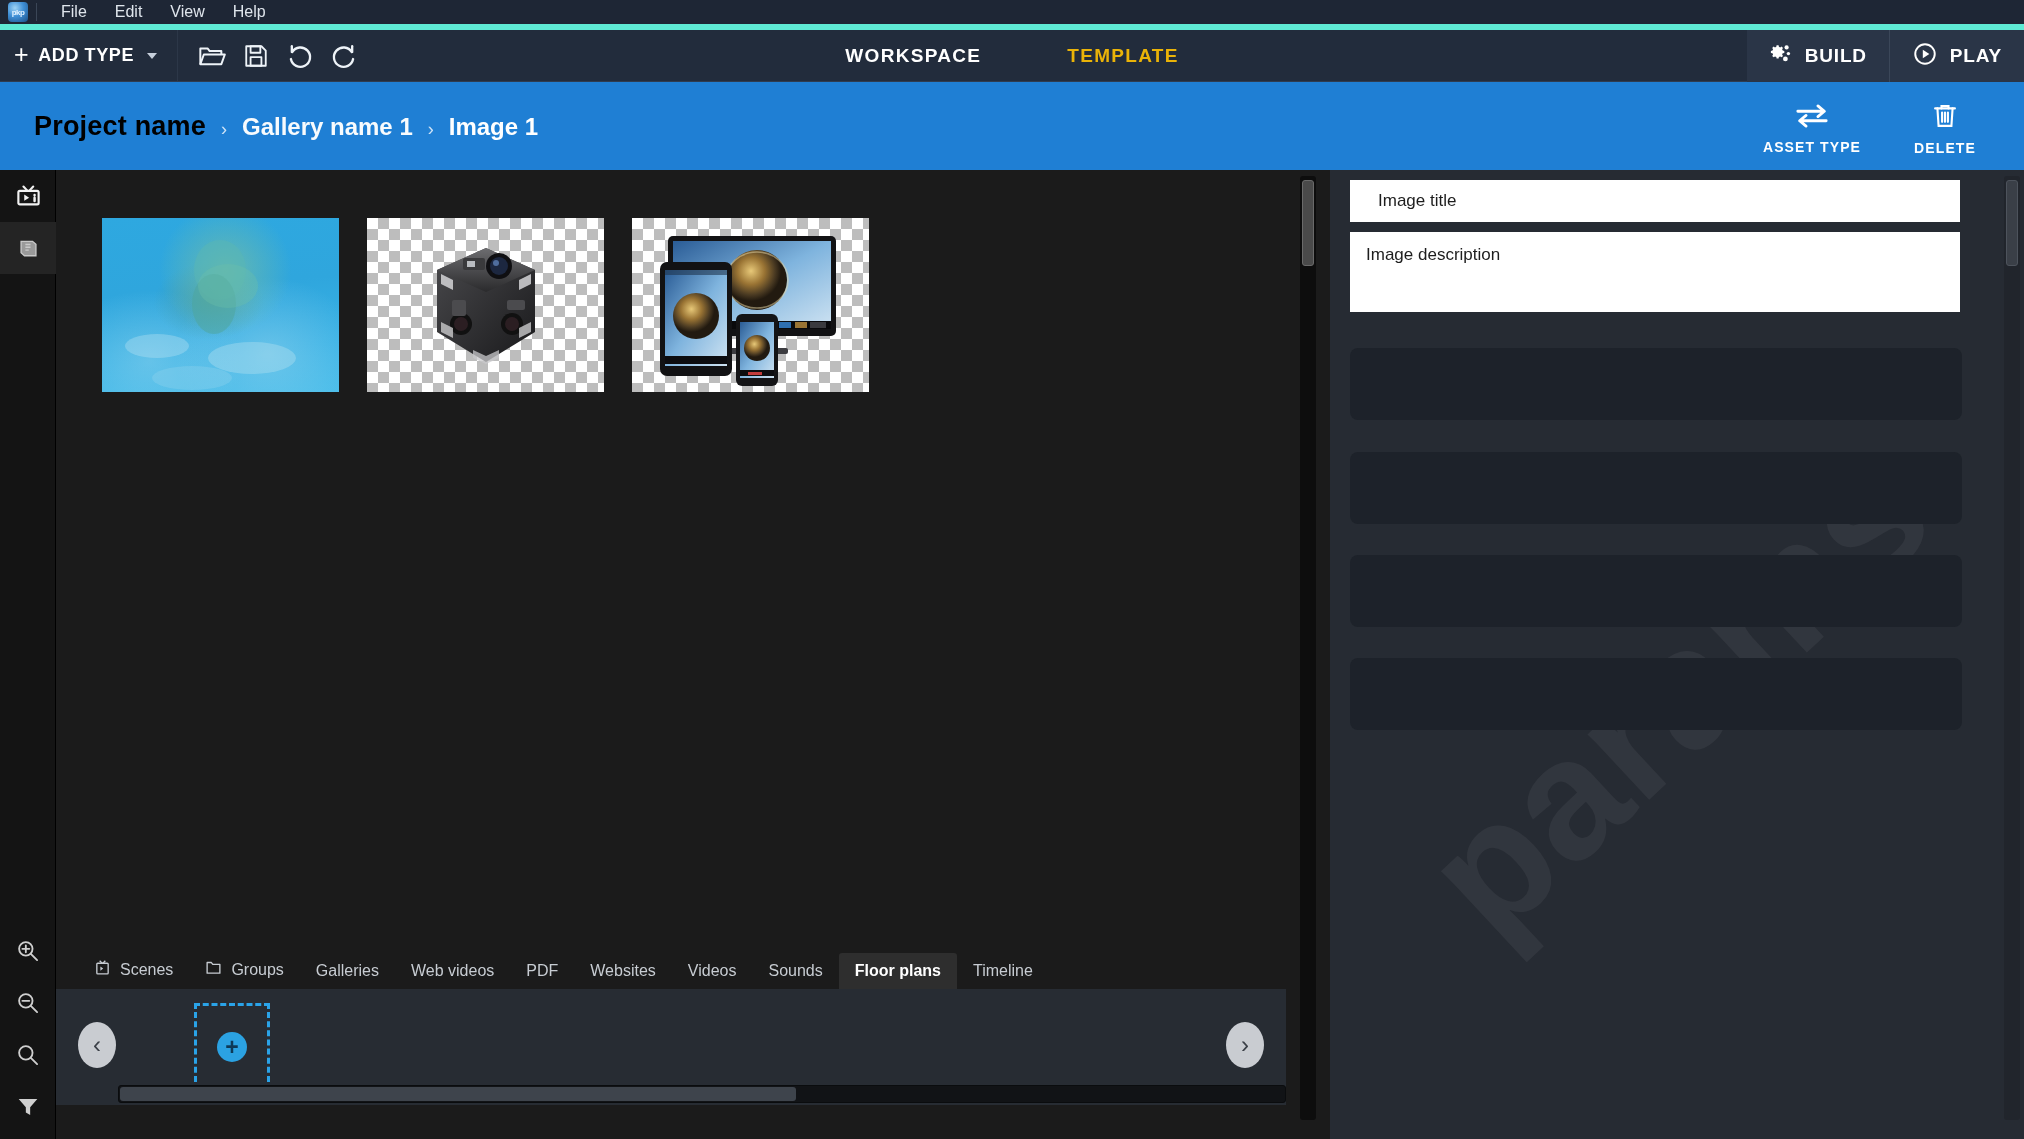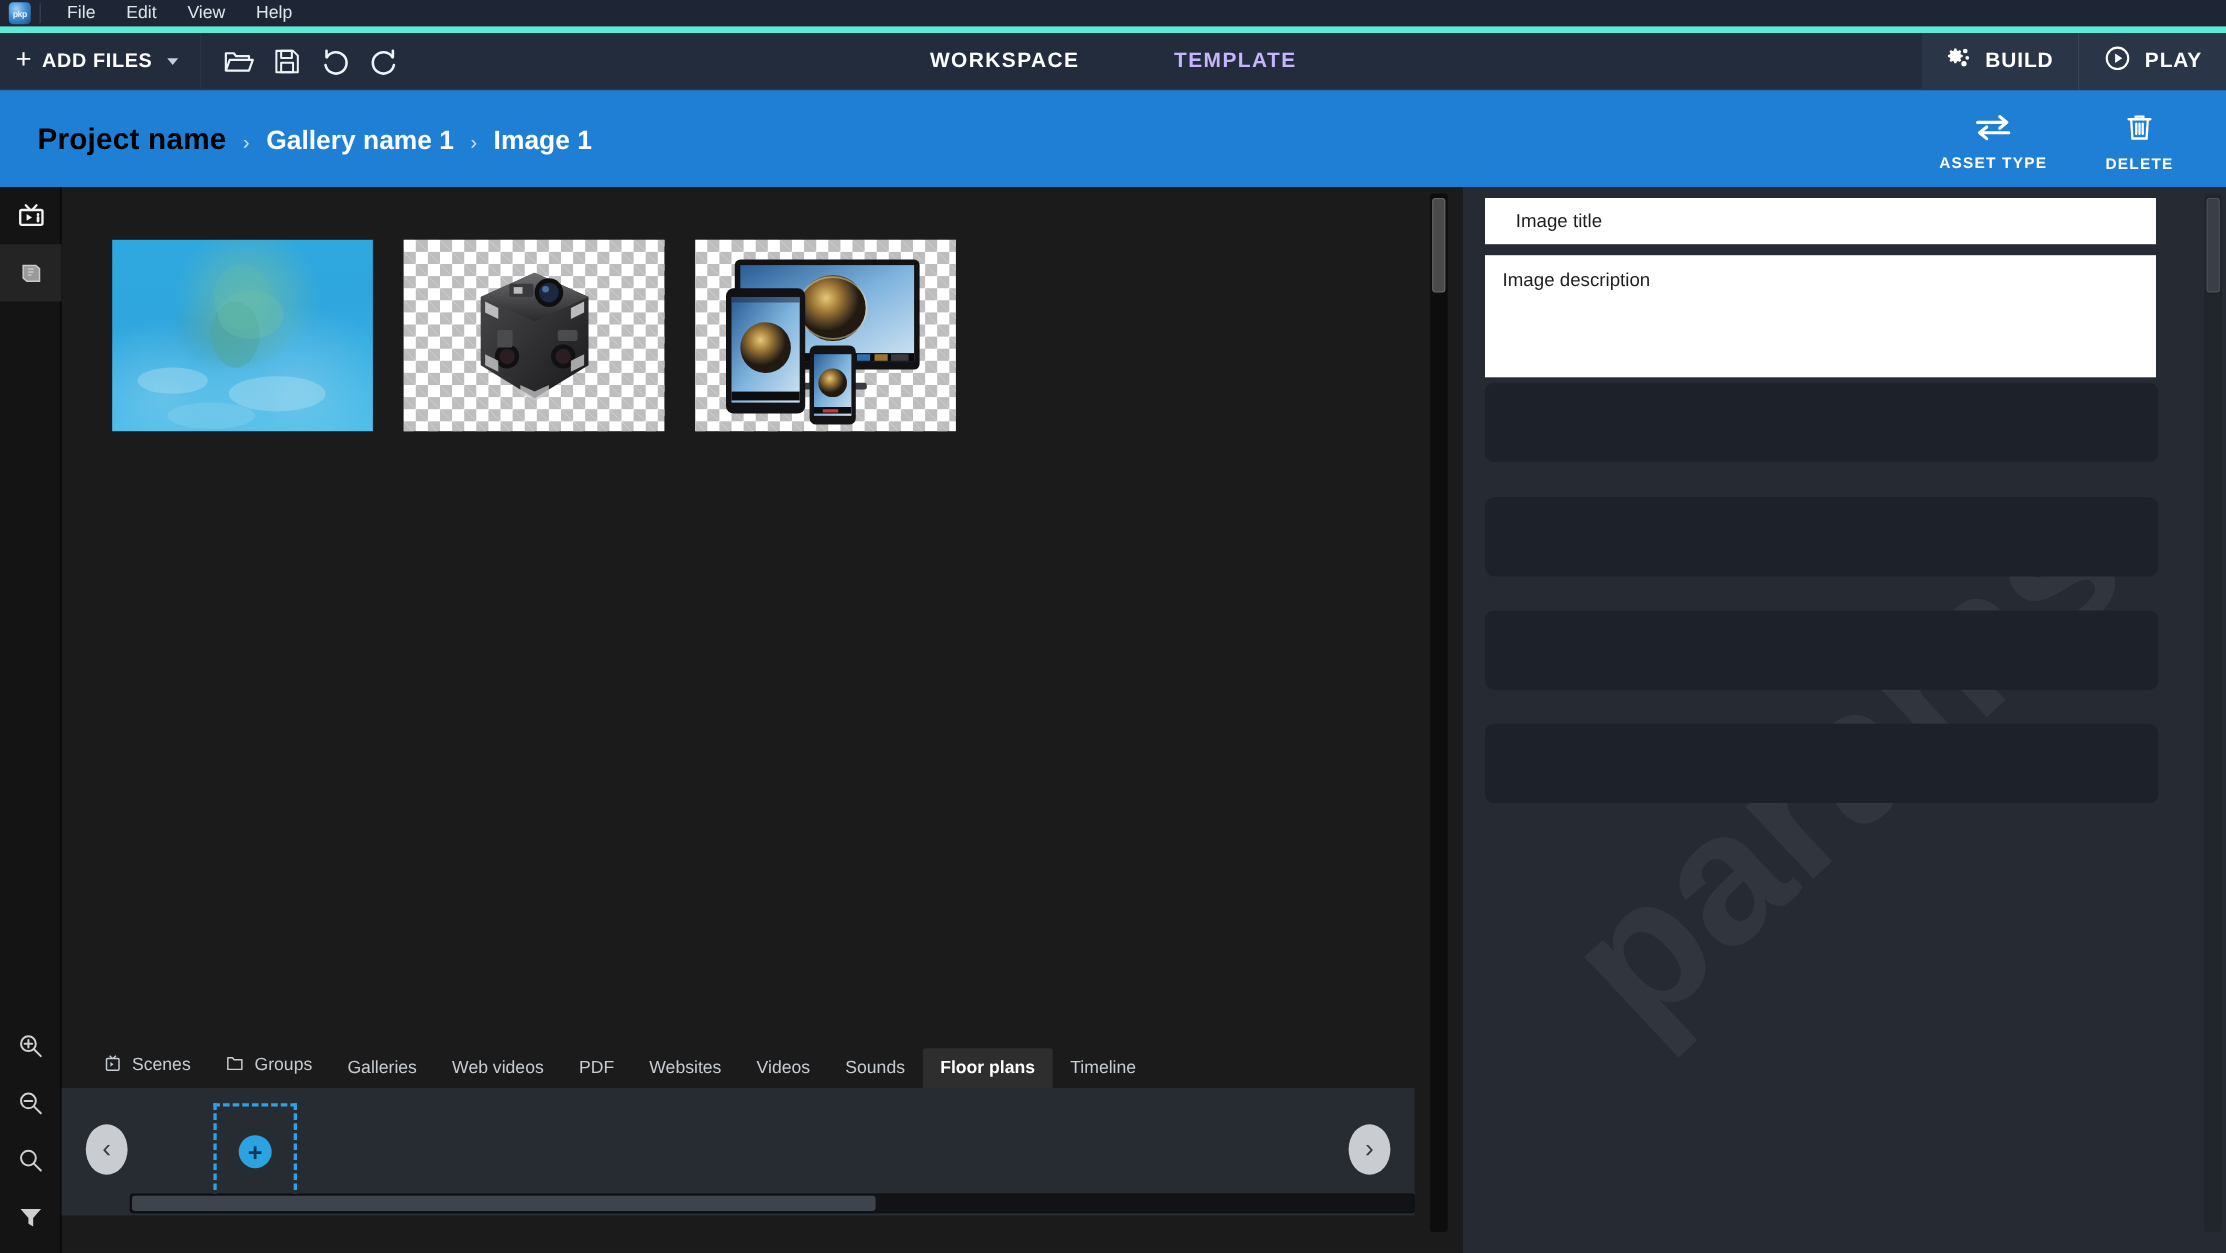--- a/index.html
+++ b/index.html
@@ -54,21 +54,21 @@
 
   .center-tabs {
     position: absolute; left: 0; right: 0; top: 0; height: 52px;
     display: flex; align-items: center; justify-content: center; gap: 78px;
     pointer-events: none;
   }
   .ctab {
     color: #ffffff; font-size: 19px; font-weight: bold; letter-spacing: 1.3px;
     pointer-events: auto; cursor: pointer; padding: 6px 4px; position: relative;
   }
-  .ctab.inactive { color: #c4b5fd; }
+  .ctab.inactive { color: #eab308; }
 
   .right-actions {
     position: absolute; right: 0; top: 0; height: 52px; display: flex; align-items: stretch;
   }
   .ract {
     display: flex; align-items: center; gap: 12px; padding: 0 22px;
     color: #ffffff; font-size: 19px; font-weight: bold; letter-spacing: .8px;
     cursor: pointer; background: #2a3purple;
   }
   .ract { background: #2b3purple; }
@@ -206,21 +206,21 @@
     position: absolute; left: 50%; top: 54%; transform: translate(-50%,-50%) rotate(-43deg);
     font-size: 170px; font-weight: bold; color: rgba(255,255,255,.055);
     letter-spacing: 1px; user-select: none; pointer-events: none; white-space: nowrap;
   }
   .field-title {
     position: absolute; left: 20px; top: 10px; width: 610px; height: 42px;
     background: #ffffff; color: #1d1d1d; font-size: 17px;
     display: flex; align-items: center; padding-left: 28px;
   }
   .field-desc {
-    position: absolute; left: 20px; top: 62px; width: 610px; height: 111px;
+    position: absolute; left: 20px; top: 62px; width: 610px; height: 80px;
     background: #ffffff; color: #1d1d1d; font-size: 17px;
     padding: 13px 0 0 16px;
   }
   .blank-row {
     position: absolute; left: 20px; width: 612px; height: 72px;
     background: #1d222a; border-radius: 8px;
   }
   .pnl-scroll {
     position: absolute; right: 4px; top: 6px; width: 16px; height: 944px;
     background: #21252c; border-radius: 3px;
@@ -243,21 +243,21 @@
     <div class="menuitem">File</div>
     <div class="menuitem">Edit</div>
     <div class="menuitem">View</div>
     <div class="menuitem">Help</div>
   </div>
 
   <div class="toolbar">
 
     <div class="addfiles">
       <span class="plus">+</span>
-      <span>ADD FILES</span>
+      <span>ADD TYPE</span>
       <span class="caret"></span>
     </div>
 
     <div class="tool-icons">
       <div class="tbtn">
         <svg width="28" height="28" viewBox="0 0 24 24" fill="none" stroke="#eef3f8" stroke-width="1.7" stroke-linejoin="round">
           <path d="M2 19V5.5h6.2l1.8 2.3H20v2.4"></path>
           <path d="M2 19l3-8.3h18L20 19H2z"></path>
         </svg>
       </div>

